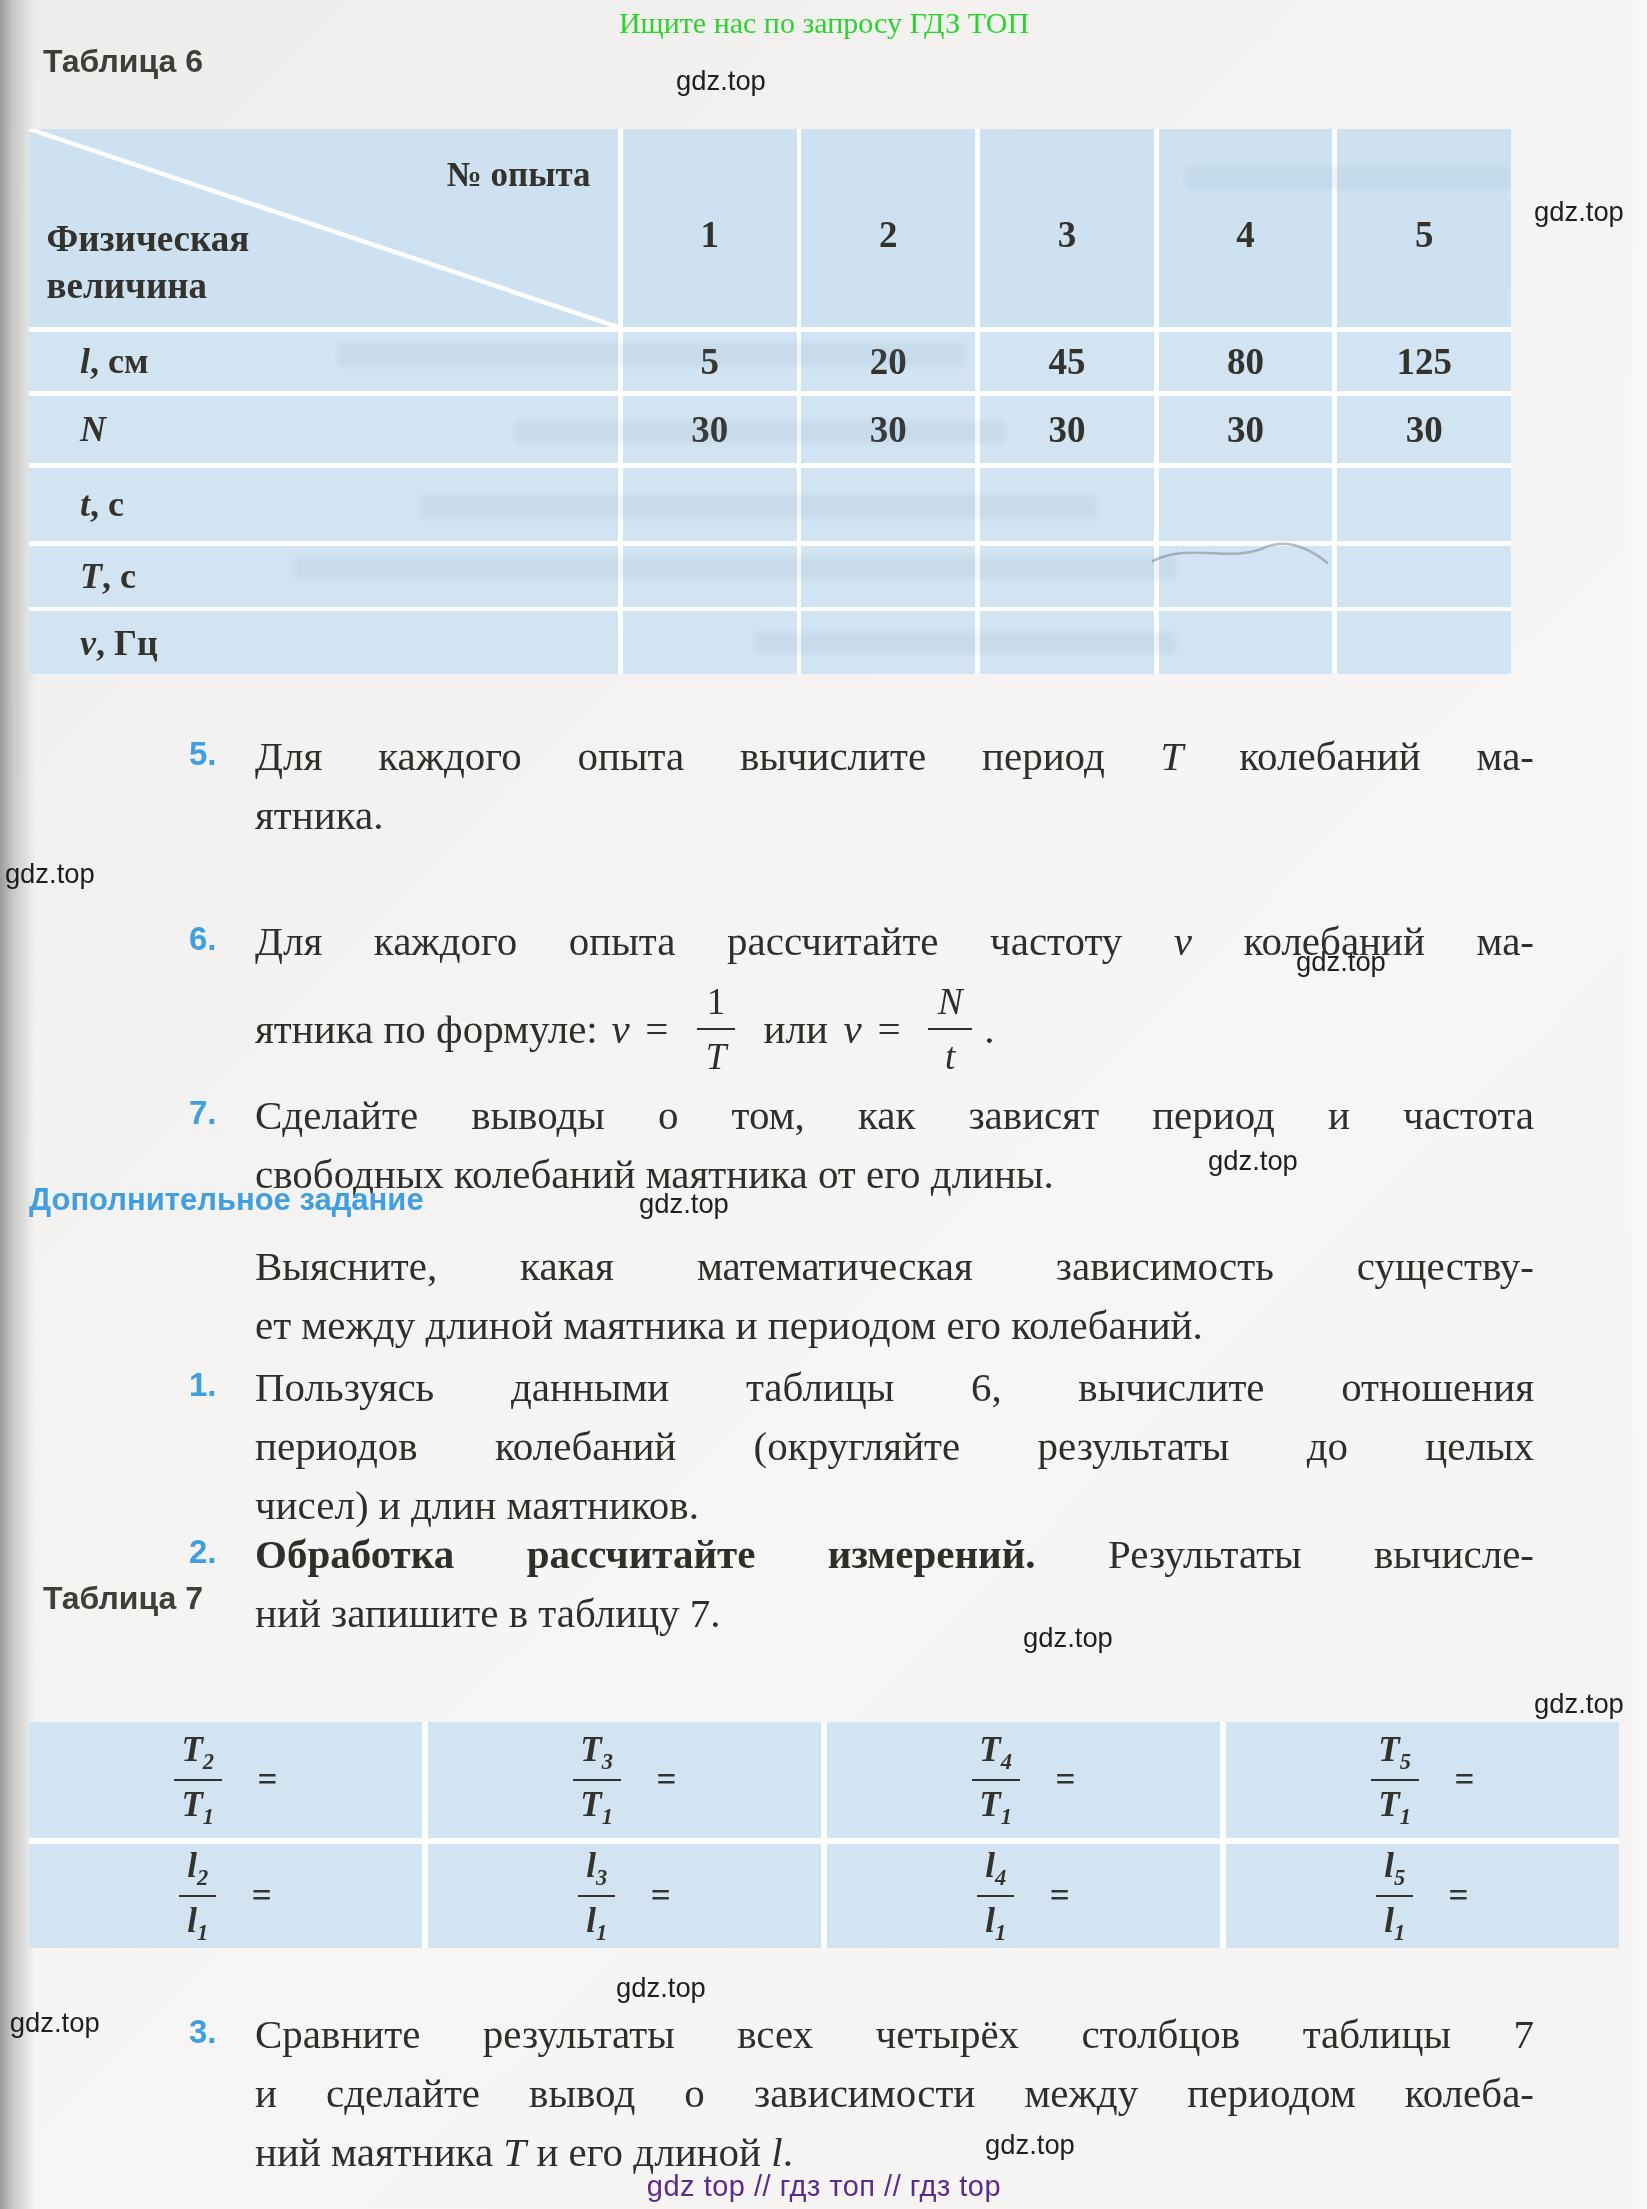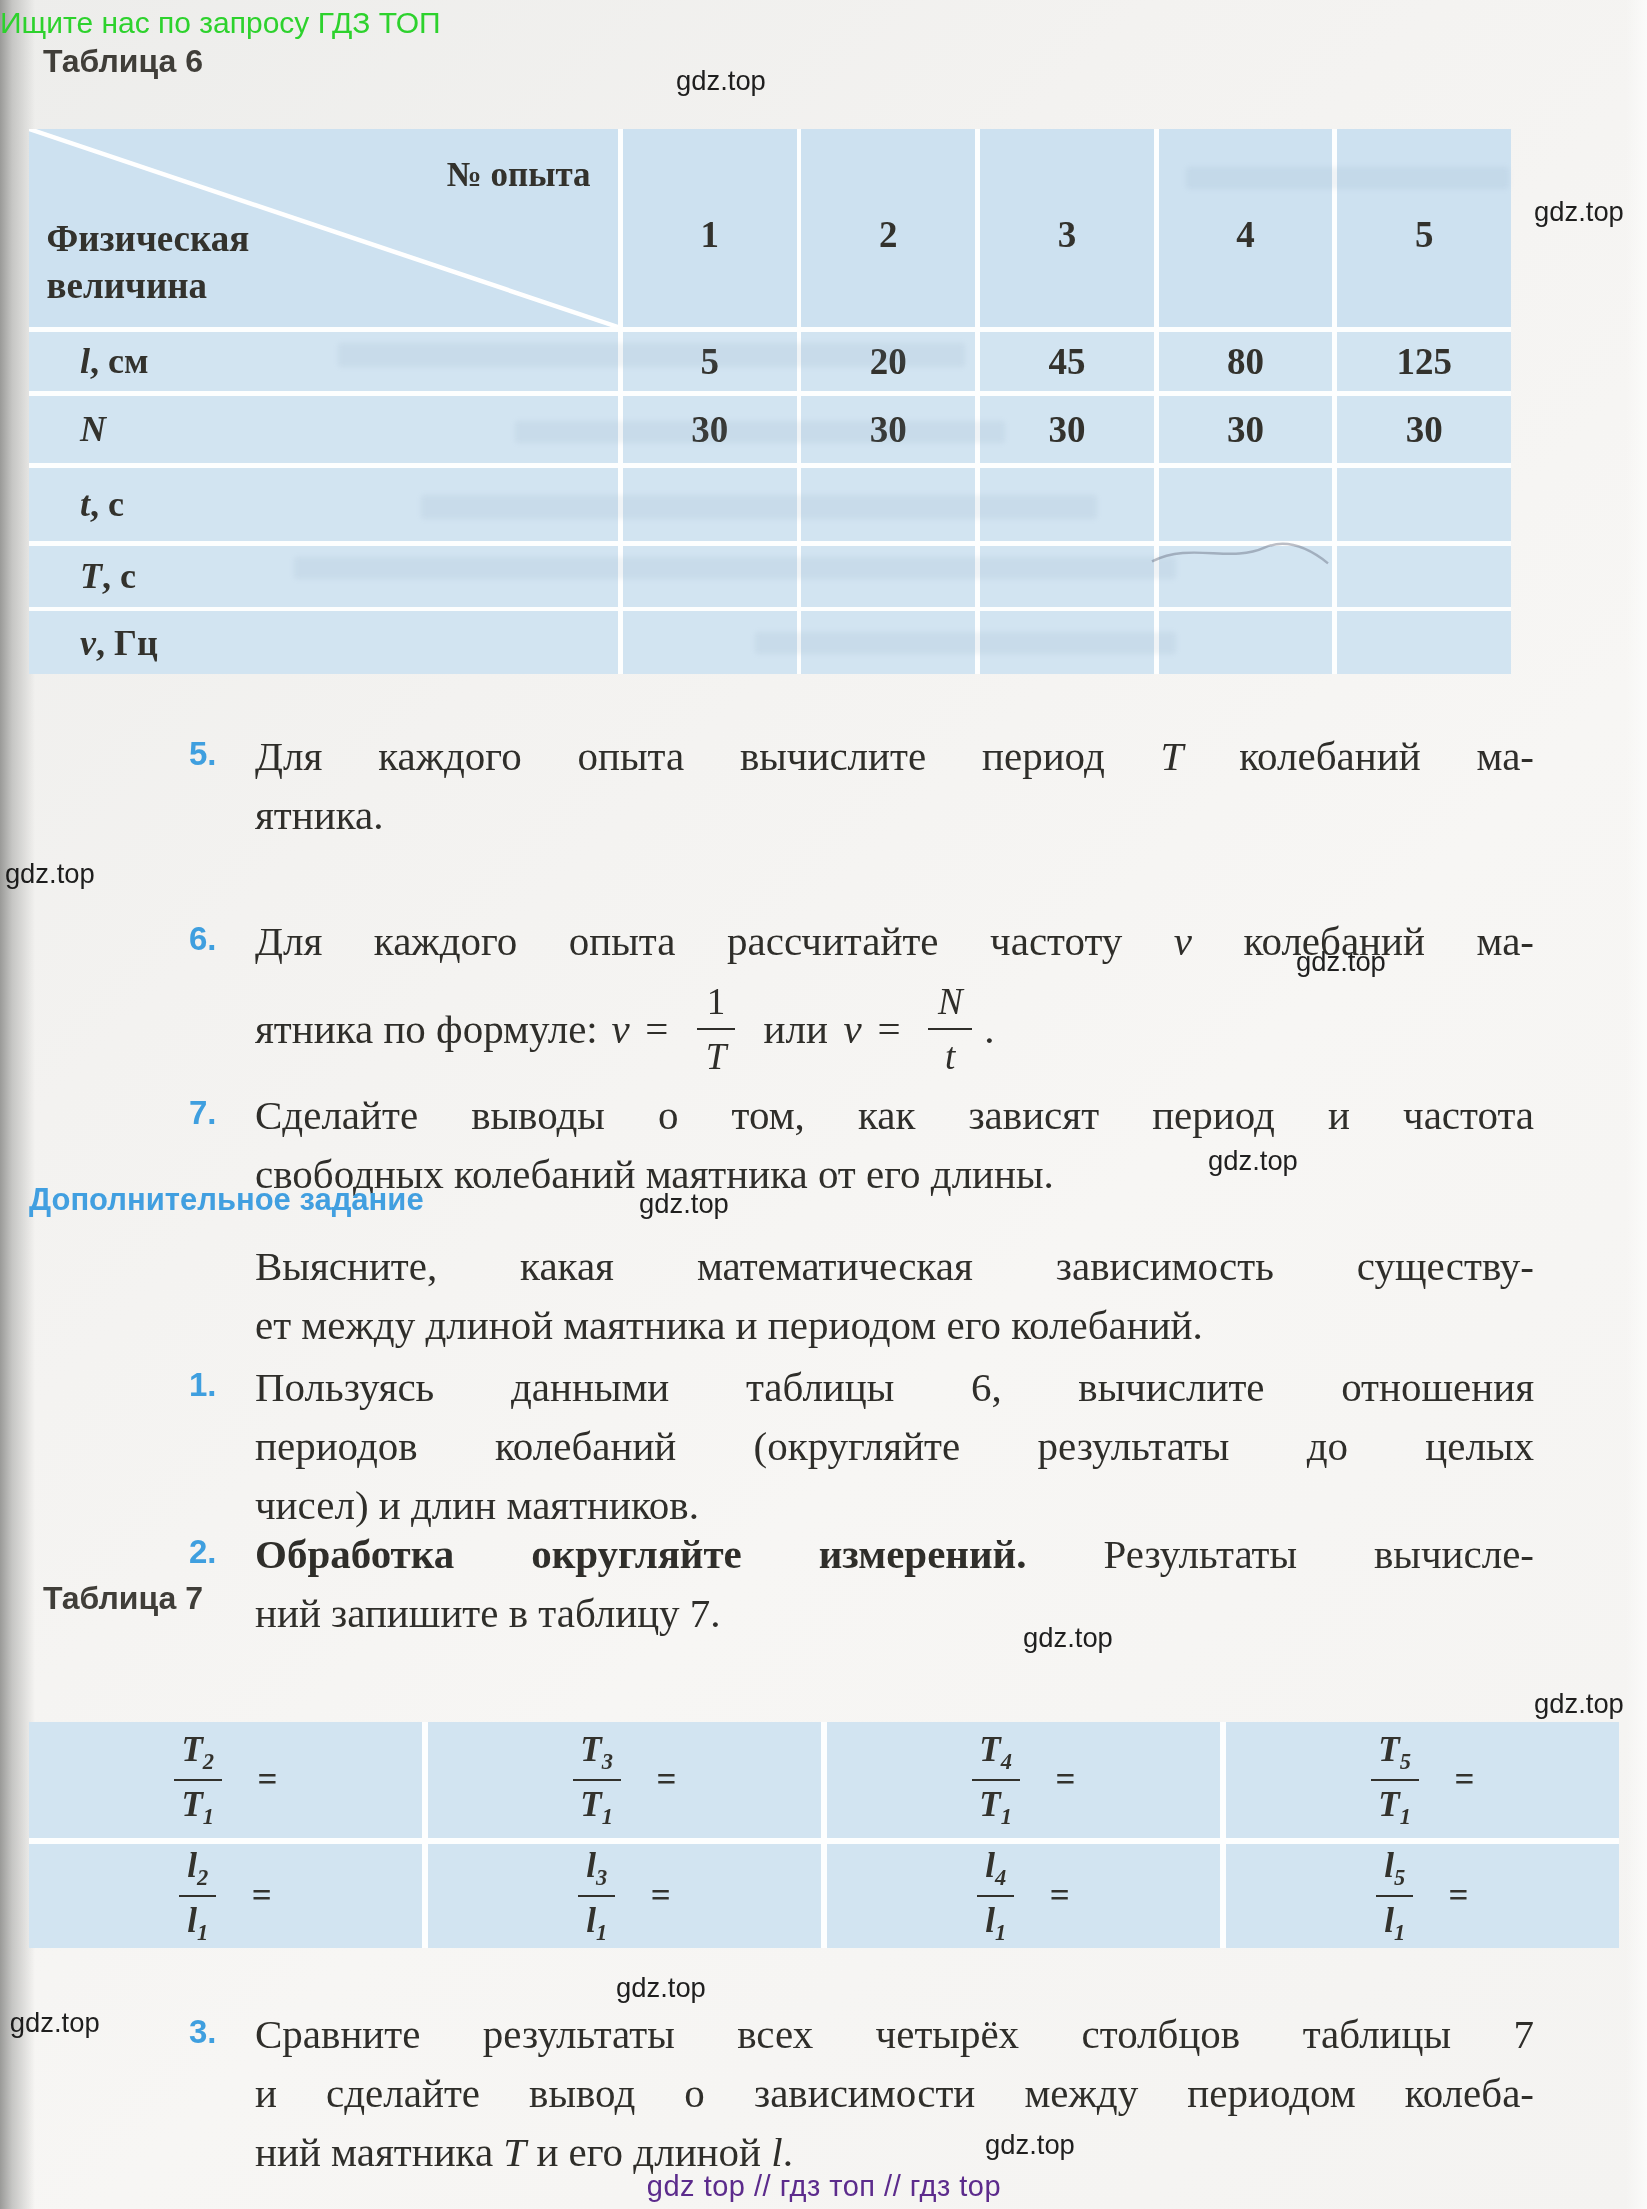--- a/index.html
+++ b/index.html
@@ -2,22 +2,22 @@
 <html><head>
 <meta charset="utf-8">
 <style>
   html,body{margin:0;padding:0;background:#888;}
   .page{position:relative;width:1648px;height:2209px;overflow:hidden;
         background:linear-gradient(135deg,#ededeb 0%,#f3f2f0 30%,#f7f6f4 60%,#f4f3f1 100%);
         font-family:"Liberation Serif",serif;color:#2f2e2a;}
   .gutter{position:absolute;left:0;top:0;width:35px;height:100%;
         background:linear-gradient(90deg,#9a9a98 0%,#c6c6c4 35%,rgba(222,222,220,0) 100%);}
   .edge-right{position:absolute;right:0;top:0;width:21.6px;height:100%;background:linear-gradient(270deg,#fbfbfa,rgba(251,251,250,0));}
-  .banner{position:absolute;top:5.9px;left:0;width:100%;
-        font-family:Liberation Sans, sans-serif;font-size:30px;color:#2dd22d;}
+  .banner{position:absolute;top:5.9px;left:0;width:100%;text-align:center;
+        font-family:Liberation Serif, serif;font-size:30px;color:#2dd22d;}
   .wm{position:absolute;font-family:"Liberation Sans",sans-serif;font-size:27.4px;color:#0d0d0d;opacity:.92;white-space:nowrap;}
   .tcap{position:absolute;margin:0;font-family:"Liberation Sans",sans-serif;font-weight:bold;font-size:32px;color:#403e39;}
   
   .t6{position:absolute;left:29px;top:129px;width:1482px;
       display:grid;grid-template-columns:589px repeat(5,1fr);
       grid-template-rows:198px 59px 67px 73px 61px 63px;gap:4.9px;background:#fdfefe;}
   .cell{background:#d2e4f1;display:flex;align-items:center;justify-content:center;
         font-size:37px;font-weight:600;color:#33322d;}
   .c-corner{position:relative;background:#cde1f0;display:block;}
   .c-corner svg{position:absolute;left:0;top:0;width:100%;height:100%;}
@@ -217,21 +217,21 @@
     <div class="tbody">
       <div class="tline jst">Пользуясь данными таблицы 6, вычислите отношения</div>
       <div class="tline jst">периодов колебаний (округляйте результаты до целых</div>
       <div class="tline">чисел) и длин маятников.</div>
     </div>
   </div>
 
   <div class="task" style="top:1525px">
     <span class="tnum">2.</span>
     <div class="tbody">
-      <div class="tline jst"><span class="b">Обработка округляйте измерений.</span><span> Результаты вычисле-</span></div>
+      <div class="tline jst"><span class="b">Обработка рассчитайте измерений.</span><span> Результаты вычисле-</span></div>
       <div class="tline">ний запишите в таблицу 7.</div>
     </div>
   </div>
 
   <h2 class="tcap" style="left:43px;top:1580px">Таблица 7</h2>
 
   <div class="t7">
     <div class="cell">
       <span class="rfrac">
           <span class="fn"><span>T</span><sub>2</sub></span>

